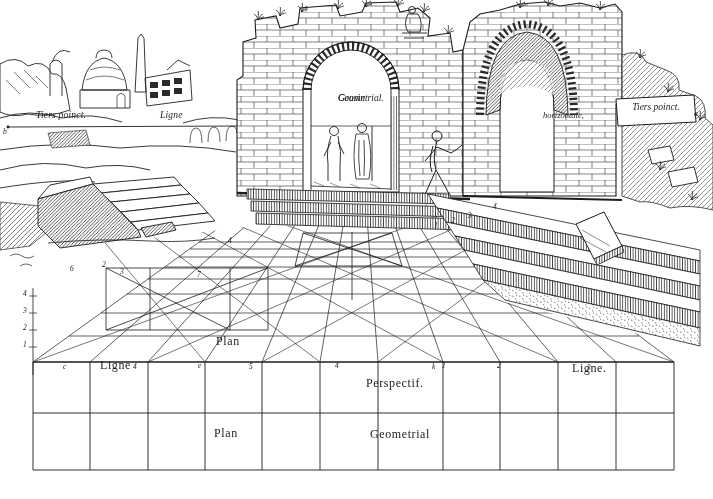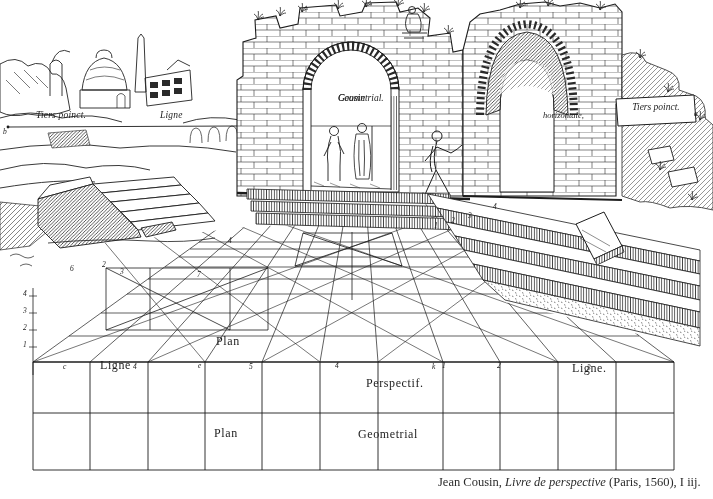--- a/index.html
+++ b/index.html
@@ -270,21 +270,21 @@
     <div>Geometrial.</div>
   </div>
   <span class="lbl-script-sm" style="left:504px;top:110px;">horizontale,</span>
   <div class="banner-text" style="left:617px;top:102px;">Tiers poinct.</div>
 
   <span class="lbl-band" style="left:216px;top:334px;">Plan</span>
   <span class="lbl-band" style="left:366px;top:336px;margin-top:40px;">Perspectif.</span>
   <span class="lbl-band" style="left:100px;top:358px;">Ligne</span>
   <span class="lbl-band" style="left:572px;top:361px;">Ligne.</span>
   <span class="lbl-band" style="left:214px;top:426px;">Plan</span>
-  <span class="lbl-band" style="left:358px;top:427px;text-align:center;">Geometrial</span>
+  <span class="lbl-band" style="left:370px;top:427px;text-align:center;">Geometrial</span>
 </div>
 
 <div id="annotation-layer">
       <span class="anno" style="left: 3px; top: 128px;">b</span>
       <span class="anno" style="left: 23px; top: 290px;">4</span>
       <span class="anno" style="left: 23px; top: 307px;">3</span>
       <span class="anno" style="left: 23px; top: 324px;">2</span>
       <span class="anno" style="left: 23px; top: 341px;">1</span>
       <span class="anno" style="left: 70px; top: 265px;">6</span>
       <span class="anno" style="left: 102px; top: 261px;">2</span>
@@ -300,17 +300,14 @@
       <span class="anno" style="left: 198px; top: 362px;">e</span>
       <span class="anno" style="left: 249px; top: 363px;">5</span>
       <span class="anno" style="left: 335px; top: 362px;">4</span>
       <span class="anno" style="left: 432px; top: 363px;">k</span>
       <span class="anno" style="left: 442px; top: 362px;">1</span>
       <span class="anno" style="left: 497px; top: 362px;">2</span>
       <span class="anno" style="left: 587px; top: 364px;">3</span>
       <span class="anno" style="left: 694px; top: 110px;">a</span>
     </div>
 
-<div class="caption">
-  <span>Jean Cousin, </span><i>Livre de perspective</i><span> (Paris, 1560), I iij.</span>
+
 </div>
 
-</div>
-
 </body></html>

